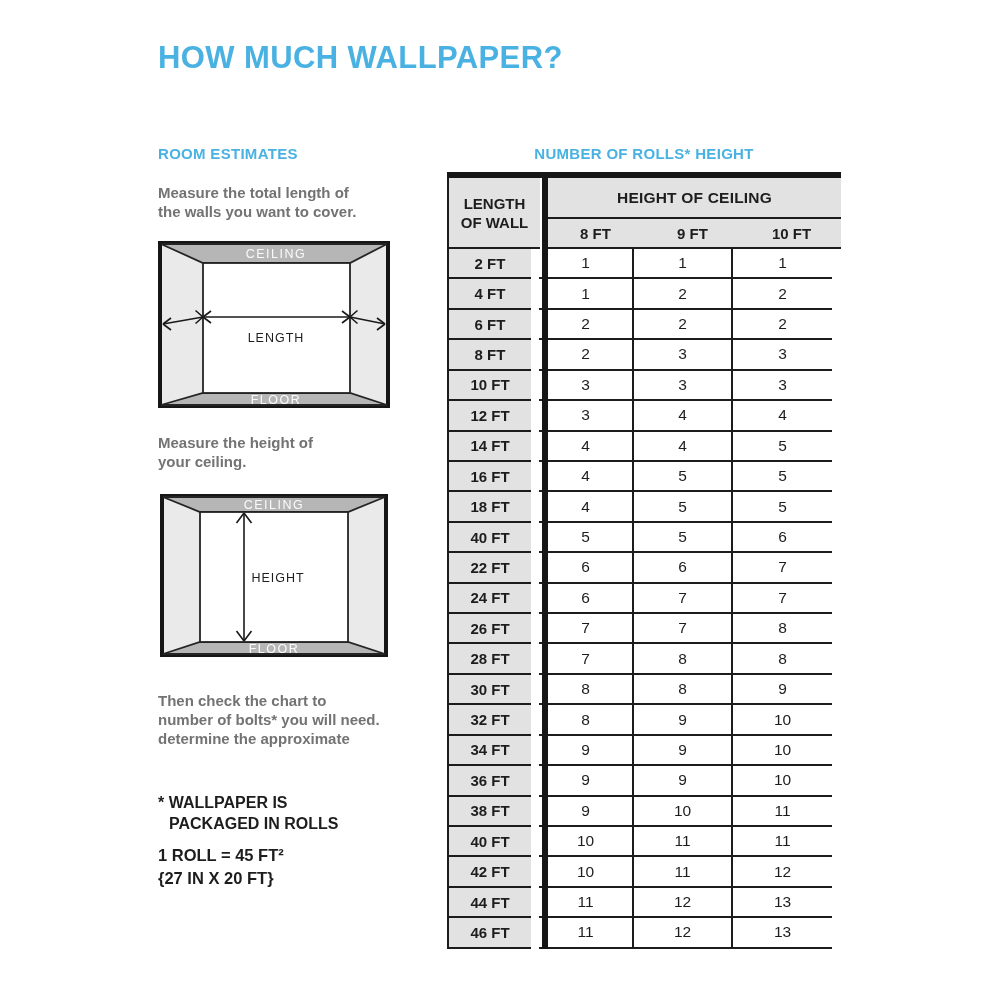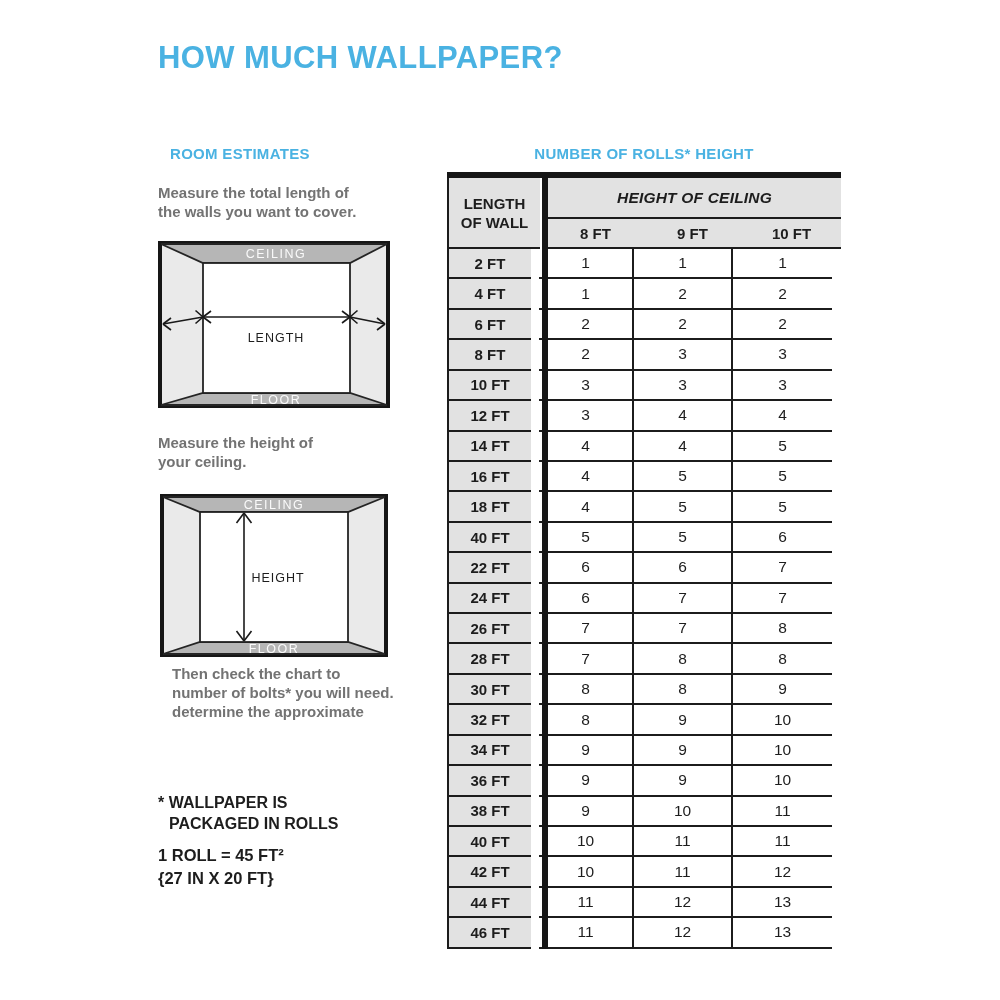--- a/index.html
+++ b/index.html
@@ -8,26 +8,26 @@
     font-family:"Liberation Sans",sans-serif;color:#1d1d1d;overflow:hidden;padding-left:40px;
   }
   .page-title{
     position:absolute;left:158px;top:42px;
     font-size:31px;font-weight:bold;color:#4ab2e2;letter-spacing:.4px;line-height:1;
   }
   .section-head{
     position:absolute;top:146px;font-size:15px;font-weight:bold;
     color:#4ab2e2;letter-spacing:.3px;line-height:1;
   }
-  .head-left{left:170px;}
+  .head-left{left:158px;}
   .head-right{left:447px;width:394px;text-align:center;}
   .para{position:absolute;left:158px;font-size:15px;line-height:19px;color:#737373;font-weight:bold;}
   .p1{top:183px;}
   .p2{top:433px;}
-  .p3{top:664px;margin-left:14px;}
+  .p3{top:691px;}
   .footnote{position:absolute;left:158px;top:792px;font-size:16px;font-weight:bold;line-height:21px;}
   .footnote .indent{padding-left:11px;}
   .roll-line1{position:absolute;left:158px;top:846px;font-size:16.5px;font-weight:bold;}
   .roll-line2{position:absolute;left:158px;top:869px;font-size:16.5px;font-weight:bold;}
   .diag{position:absolute;}
   .diag-length{left:158px;top:241px;}
   .diag-height{left:160px;top:494px;}
   svg text{font-family:"Liberation Sans",sans-serif;}
   .svg-band-label{font-size:12.5px;letter-spacing:1.5px;fill:#fafafa;}
   .svg-measure-label{font-size:12.5px;letter-spacing:1px;fill:#1d1d1d;}
@@ -40,21 +40,21 @@
   .tt-corner{
     box-sizing:border-box;width:93px;margin-right:8px;background:#e2e2e2;
     border-left:2px solid #1c1c1c;border-bottom:2px solid #1c1c1c;
     display:flex;flex-direction:column;justify-content:center;align-items:center;
     font-size:15px;font-weight:bold;line-height:19px;text-align:center;
   }
   .tt-headright{flex:1;display:flex;flex-direction:column;}
   .tt-group{
     box-sizing:border-box;height:41px;background:#e2e2e2;border-bottom:2px solid #1c1c1c;
     display:flex;justify-content:center;align-items:center;
-    font-size:15.5px;font-weight:bold;letter-spacing:.2px;font-style:italic;
+    font-size:15.5px;font-weight:bold;letter-spacing:.2px;
   }
   .tt-sub{
     box-sizing:border-box;height:30px;background:#e2e2e2;border-bottom:2px solid #1c1c1c;
     display:flex;font-size:15px;font-weight:bold;
   }
   .tt-sub .s{display:flex;justify-content:center;align-items:center;}
   .s1{width:95px;} .s2{width:99px;} .s3{width:99px;}
   .tt-row{display:flex;height:30.43px;}
   .tt-row .lab{
     box-sizing:border-box;width:84px;margin-right:8px;background:#e2e2e2;

